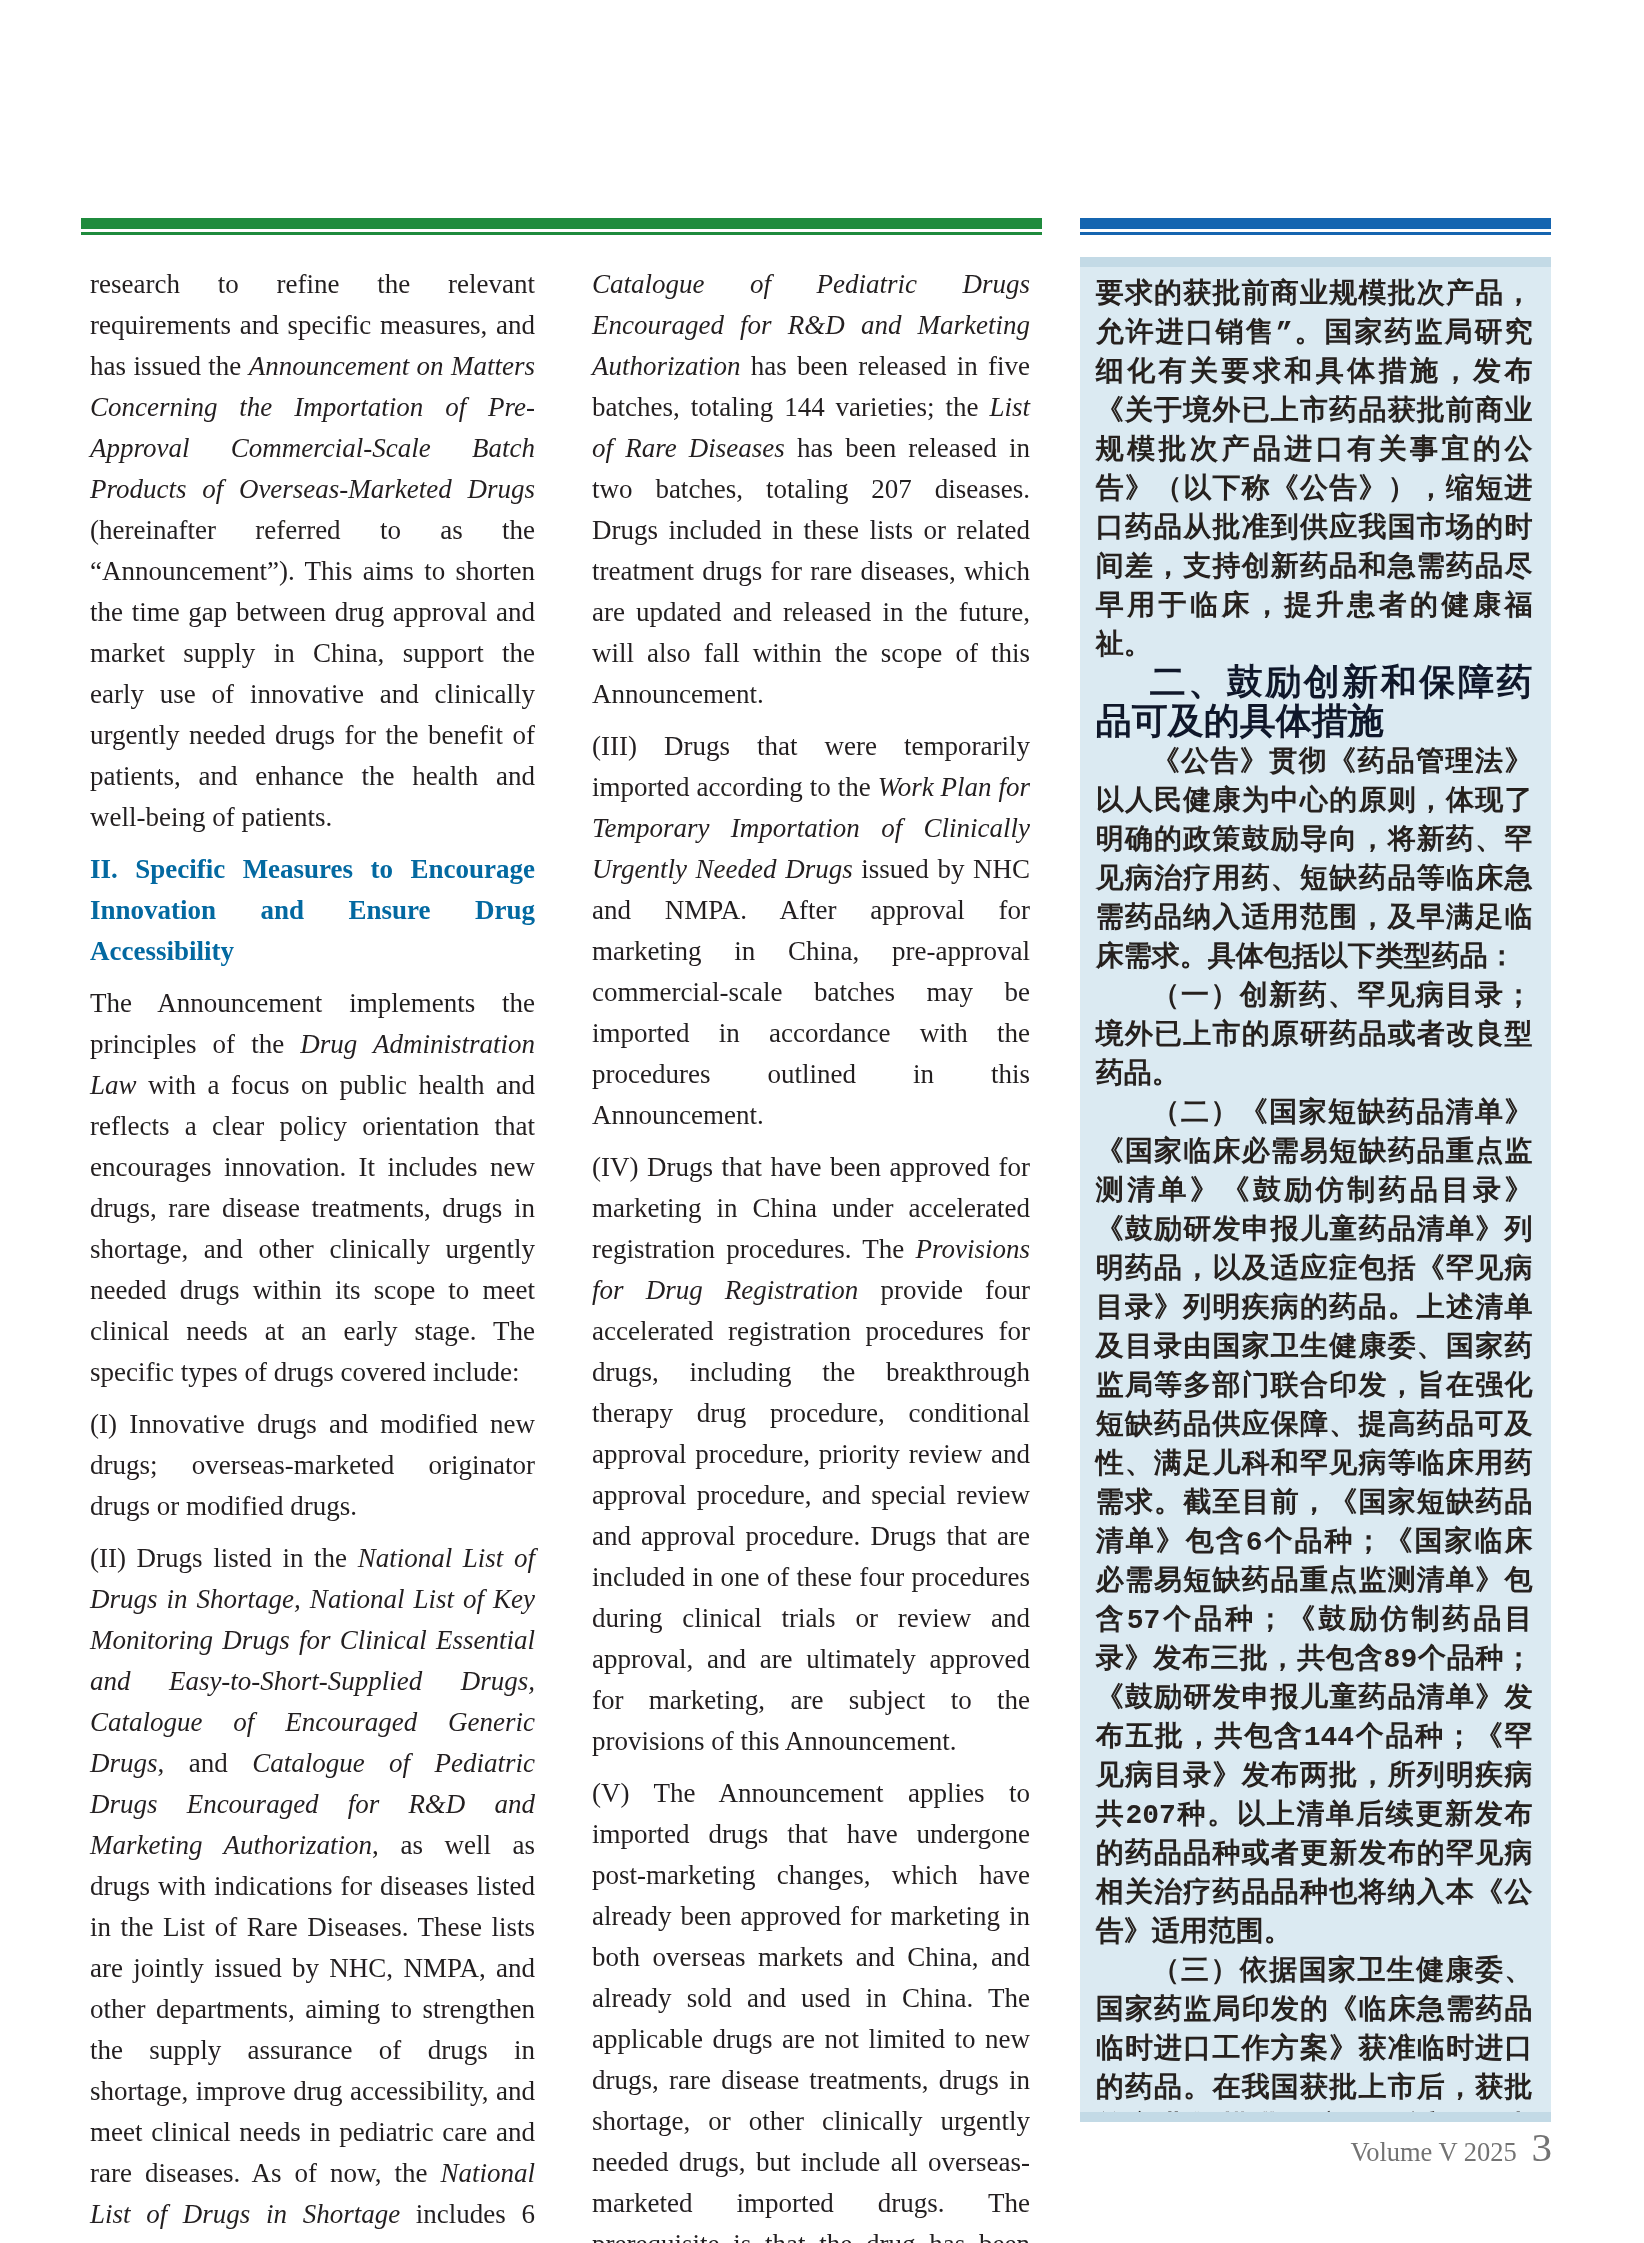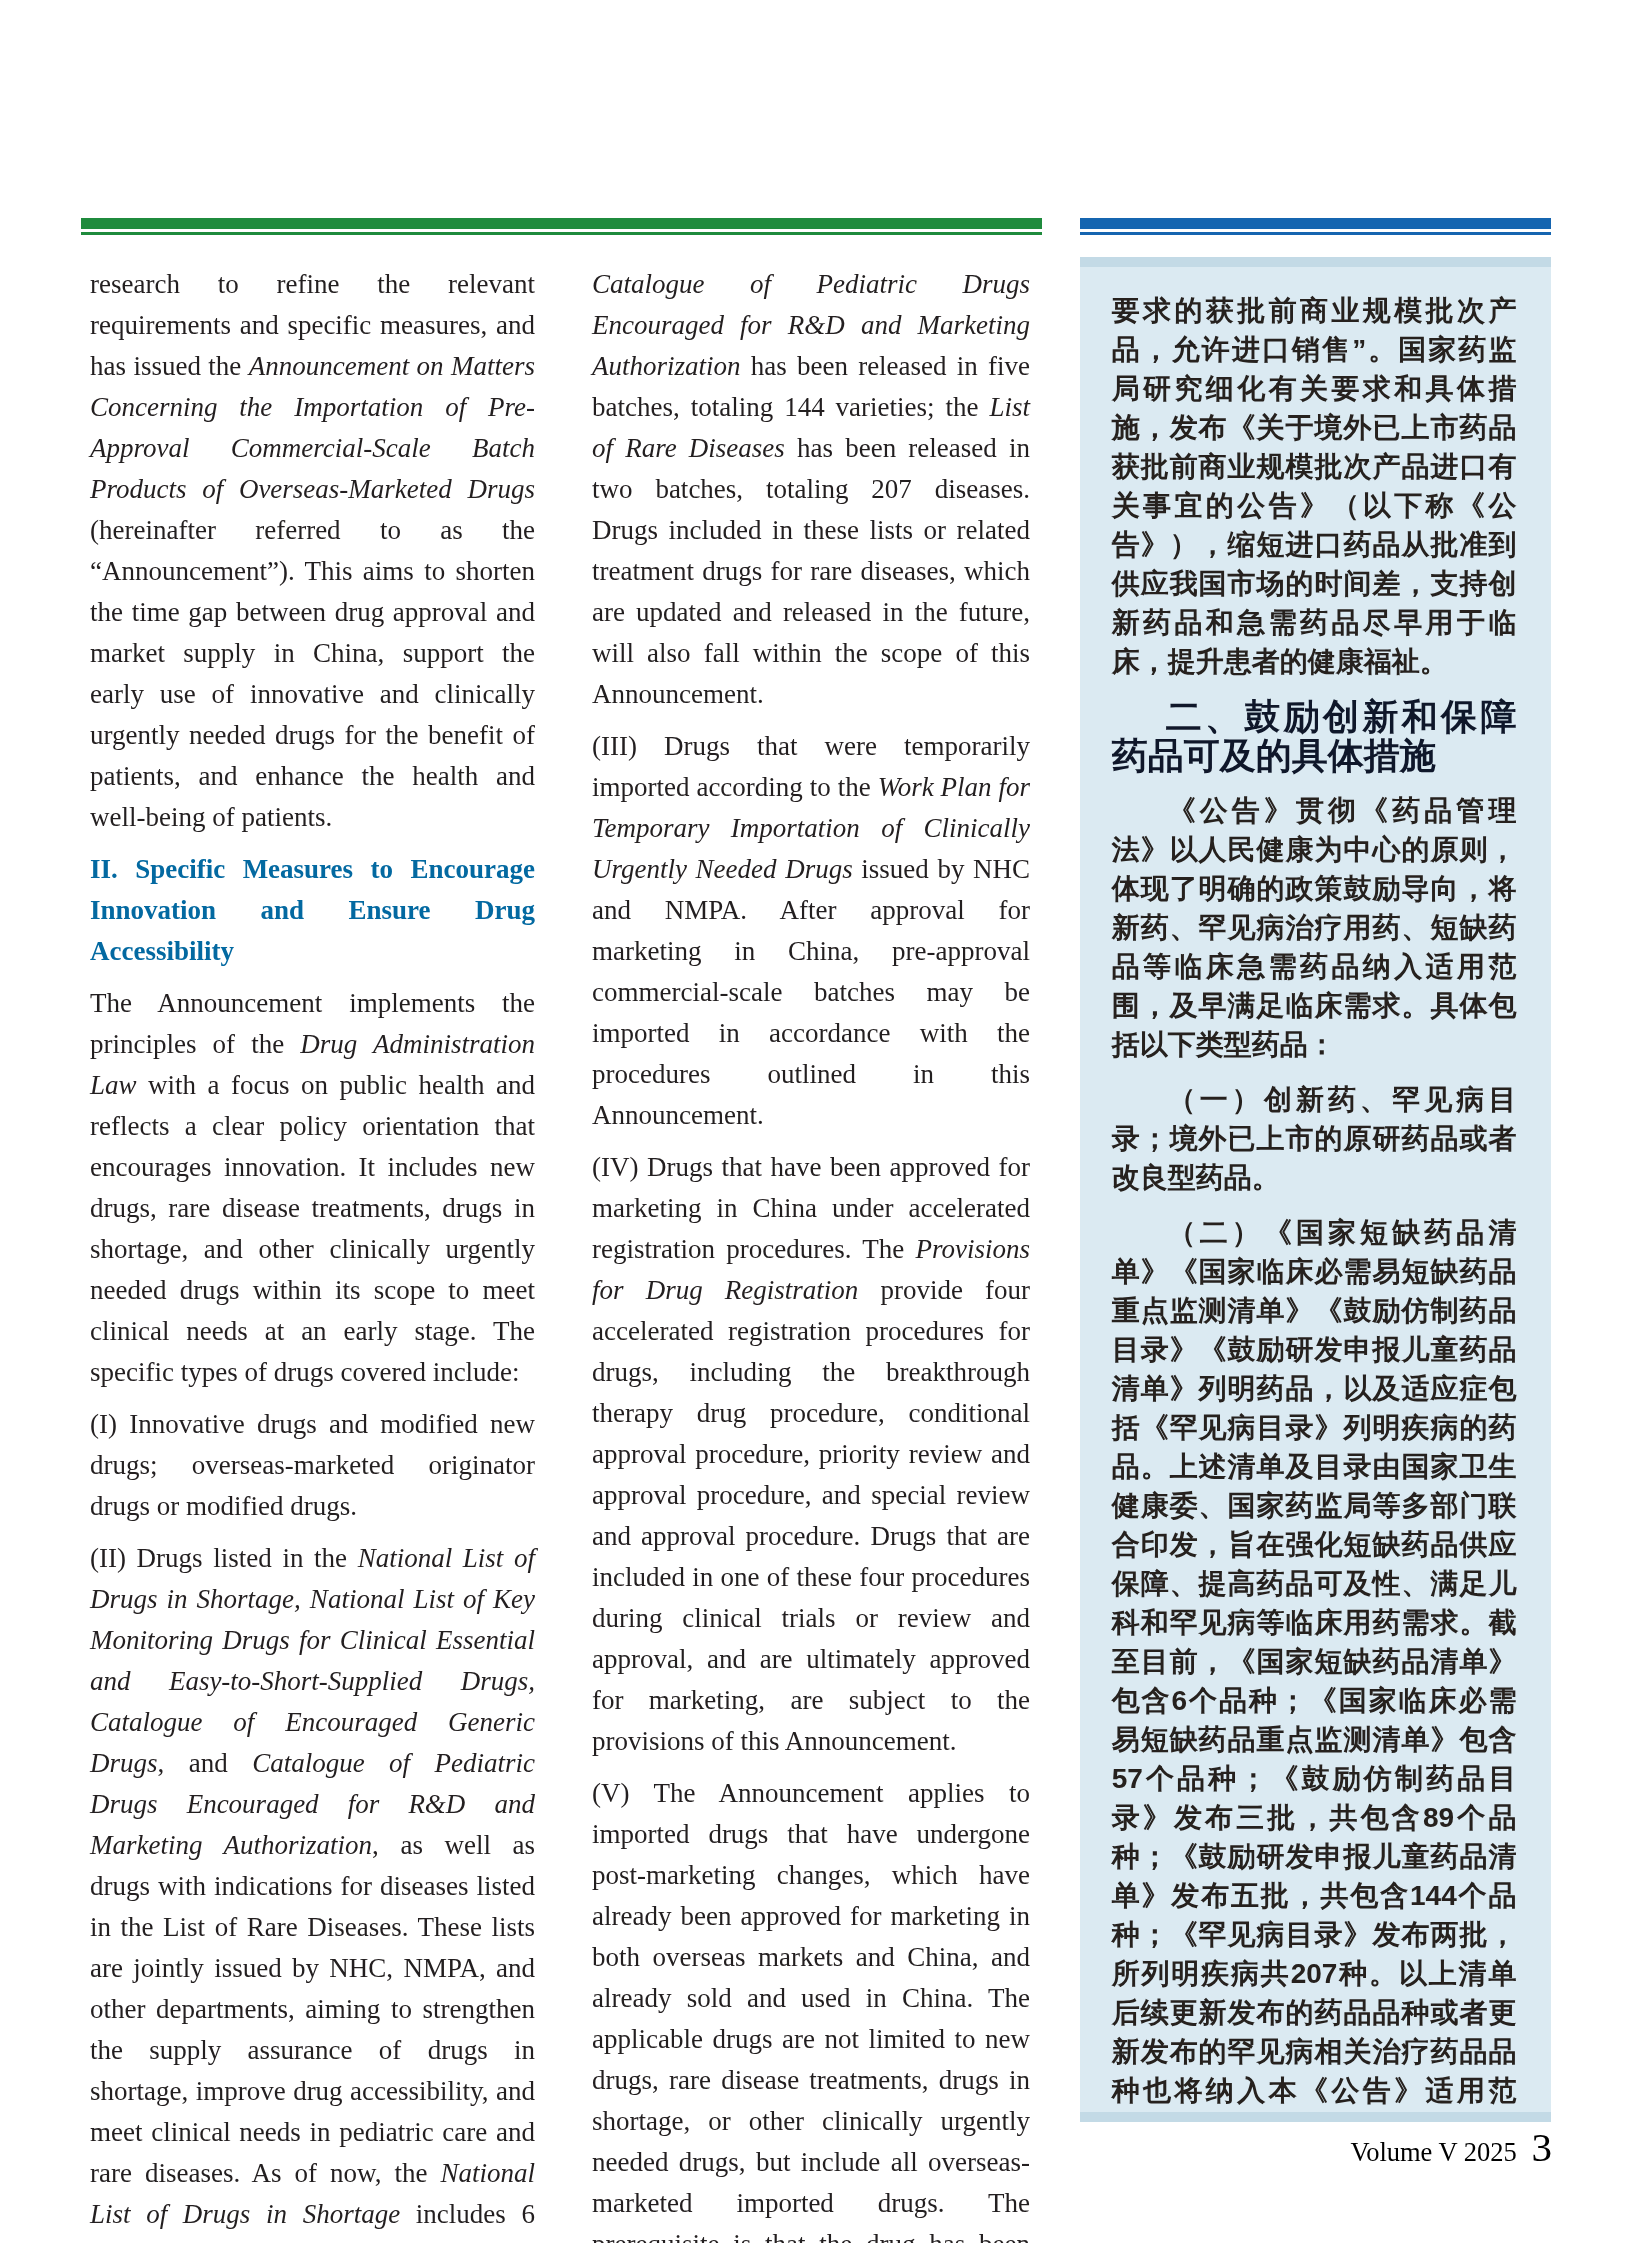--- a/index.html
+++ b/index.html
@@ -35,38 +35,38 @@
     position: absolute;
     left: 1080px; top: 257px;
     width: 471px; height: 1865px;
     background: #dbeaf2;
     overflow: hidden;
   }
   .panel-strip { width: 100%; height: 9.8px; background: #c3dae6; }
   .panel-strip.bottom { position: absolute; bottom: 0; left: 0; }
   .panel-body { padding: 7.8px 18.6px 0 15.7px; }
   .cnp {
-    margin: 16px;
-    font-family: Liberation Sans, sans-serif;
+    margin: 0;
+    font-family: Liberation Mono, monospace;
     font-weight: 700;
     font-size: 28px;
     line-height: 39px;
     color: #26211e;
     text-align: justify;
   }
   .cnp.heading { color: #0f172a; font-size: 36px; }
   .cnp.indent { text-indent: 2em; }
   .cnp.heading.indent { text-indent: 1.5em; }
 
   
   .footer {
     position: absolute;
     top: 2123px; right: 93px;
     display: flex; align-items: baseline; gap: 14.7px;
-    color: #000000;
+    color: #737373;
   }
   .footer .vol  { font: 26.5px "Liberation Serif", serif; }
   .footer .pnum { font: 41px "Liberation Serif", serif; }
 </style>
 </head>
 <body>
 
 <div class="rule green-bar" style="background: rgb(31, 139, 61);"></div>
 <div class="rule green-line" style="background: rgb(31, 139, 61);"></div>
 <div class="rule blue-bar" style="background: rgb(21, 101, 176);"></div>

